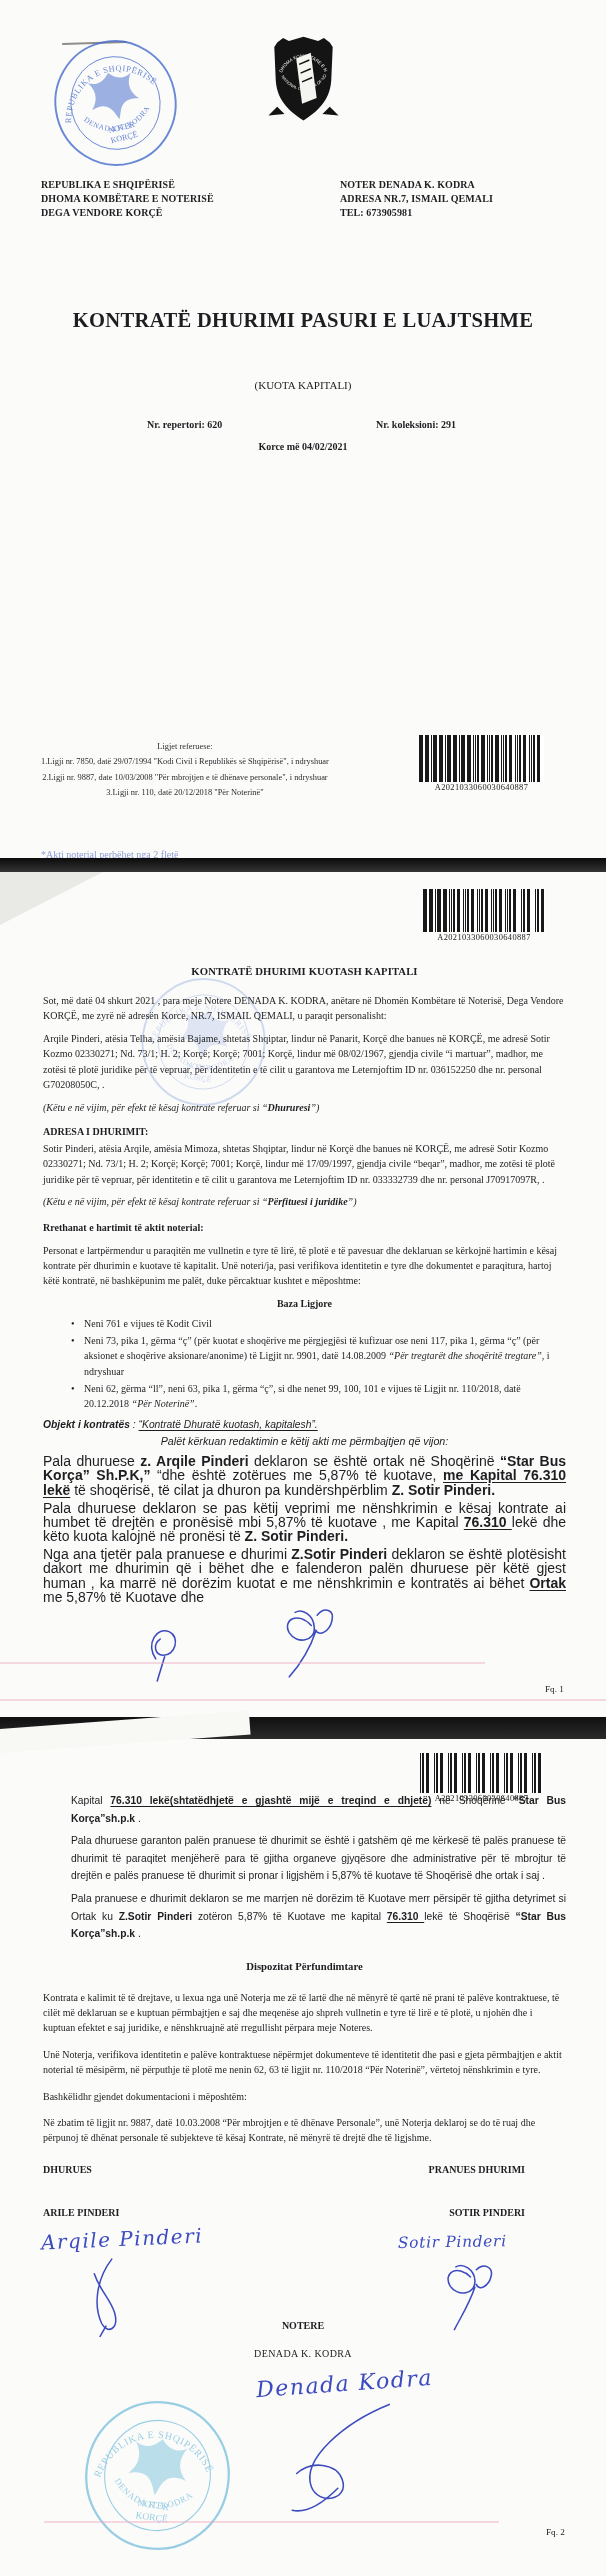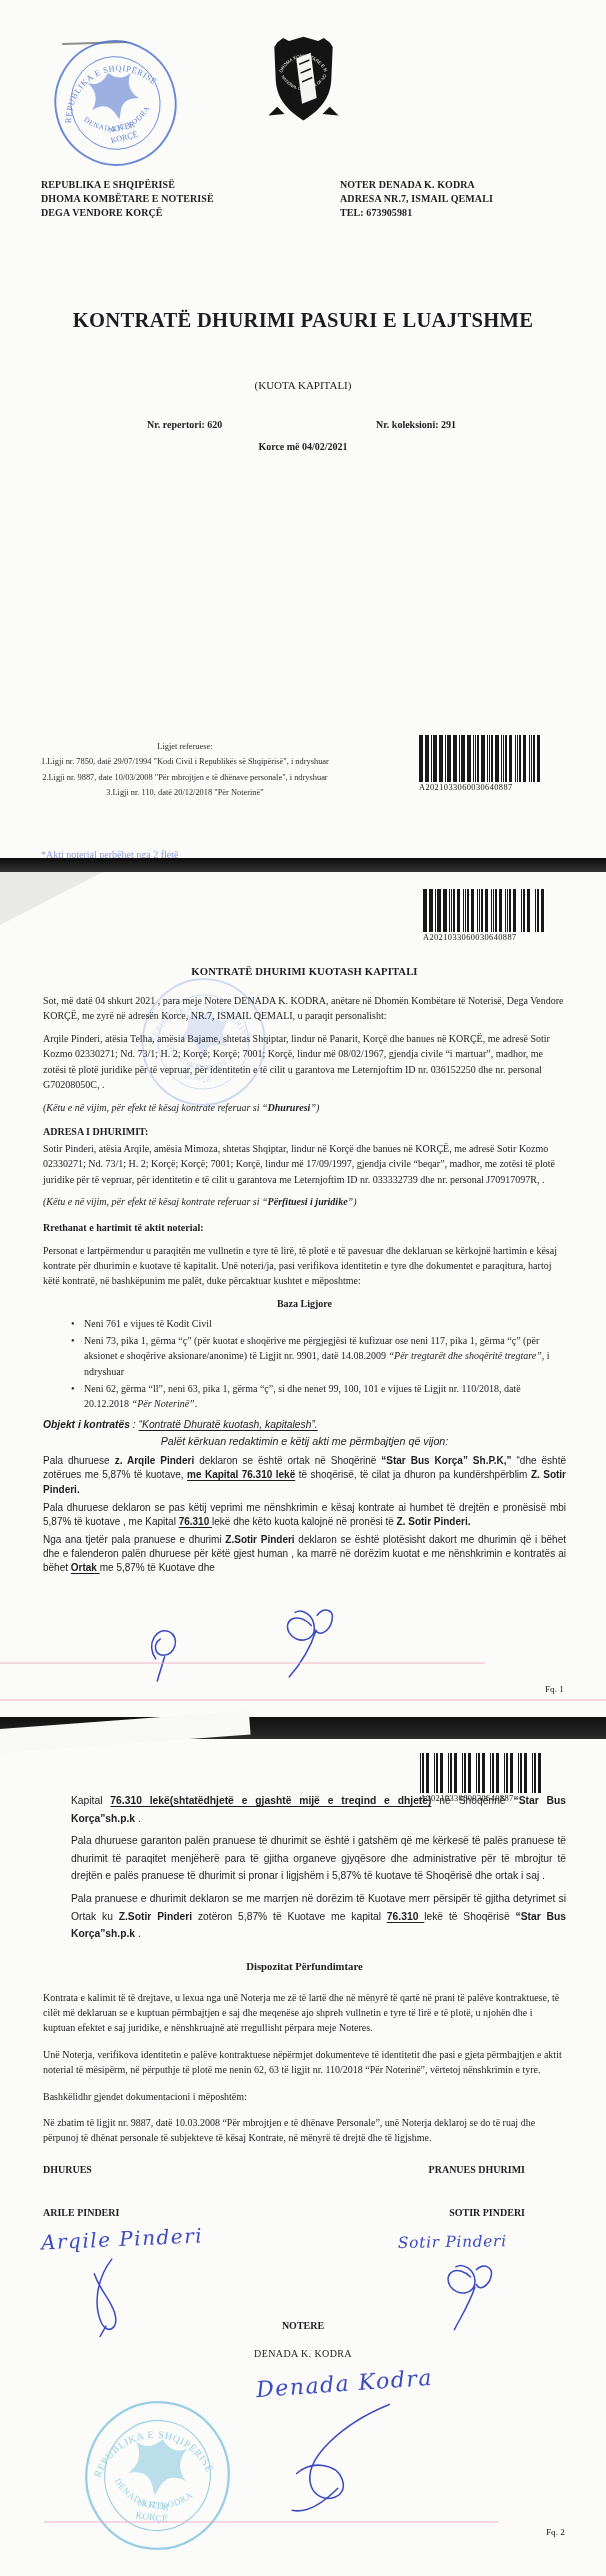--- a/index.html
+++ b/index.html
@@ -20,21 +20,21 @@
   .title{position:absolute;top:306px;left:46px;width:514px;margin:0;text-align:center;
          font-size:20.6px;line-height:28px;font-weight:700;letter-spacing:0.3px;}
   .subtitle{position:absolute;top:379px;left:46px;width:514px;text-align:center;font-size:11px;}
   .reg{position:absolute;top:419px;left:147px;width:309px;display:flex;justify-content:space-between;
        font-weight:700;font-size:10px;}
   .dateline{position:absolute;top:441px;left:46px;width:514px;text-align:center;font-weight:700;font-size:10px;}
   .legal{position:absolute;top:739px;left:41px;font-size:8.4px;line-height:15.4px;color:#2c2c30;text-align:center;}
   .sheets-note{position:absolute;top:808px;left:41px;font-size:10px;color:#8d9bd6;margin-top:41px;}
 
   
-  .barcode{position:absolute;}
+  .barcode{position:absolute;text-align:center;}
   .bars{width:100%;background:
     repeating-linear-gradient(90deg,#191919 0 1.5px,#fff 1.5px 2.2px,#191919 2.2px 3.7px,#fff 3.7px 5.9px,
       #191919 5.9px 6.6px,#fff 6.6px 7.3px,#191919 7.3px 9.5px,#fff 9.5px 11.8px,#191919 11.8px 12.5px,#fff 12.5px 14px);}
   .bc-cap{font-size:8.4px;letter-spacing:0.4px;margin-top:0.7px;color:#222;}
   .bc1{top:735px;left:419px;width:125px;} .bc1 .bars{height:47px;}
   .bc2{top:889px;left:423px;width:122px;} .bc2 .bars{height:43px;}
   .bc3{top:1753px;left:420px;width:123px;} .bc3 .bars{height:40px;}
 
   
   .band1{position:absolute;top:858px;left:0;width:607px;height:14px;background:linear-gradient(180deg,#0b0b0b,#343434);}
@@ -49,21 +49,21 @@
   .flow2 p{margin:0 0 7.3px;}
   .t2{text-align:center;font-weight:700;font-size:10.7px;margin:0 0 13.2px;letter-spacing:0.1px;}
   .lbl{font-weight:700;margin:0 0 1.5px;}
   .note{font-style:italic;margin:7.3px 0 8.8px;}
   .rreth{font-weight:700;margin:10.3px 0 7.3px;}
   .baza{text-align:center;font-weight:700;margin:7.3px 0 4.4px;}
   .bl{display:flex;gap:9.5px;padding-left:28px;margin:0 0 1.5px;line-height:15.4px;}
   .bl .dot{font-size:10.3px;}
   .objekt{font-family:"Liberation Sans",sans-serif;font-size:10.3px;margin:5.9px 0 1.5px;}
   .palet{font-family:"Liberation Sans",sans-serif;font-style:italic;text-align:center;font-size:10.7px;margin:1.5px 0 4.4px;}
-  .sp{font-family:"Liberation Sans",sans-serif;font-size:10px;line-height:14.3px;text-align:justify;margin:0 0 3.7px;}
+  .sp{font-family:"Liberation Sans",sans-serif;font-size:14px;line-height:14.3px;text-align:justify;margin:0 0 3.7px;}
   .sig-svg{position:absolute;}
   .ink{stroke:#3c4bc0;fill:none;stroke-width:2.1;stroke-linecap:round;}
   .fq{position:absolute;font-size:9.2px;color:#222;}
   .fq1{top:1684px;left:545px;} .fq2{top:2527px;left:546px;}
 
   
   .flow3{position:absolute;top:1792px;left:43px;width:523px;font-family:"Liberation Sans",sans-serif;
          font-size:10.3px;line-height:17.6px;}
   .s3p{text-align:justify;margin:0 0 5.1px;padding-left:28px;}
   .disph{font-family:"Liberation Serif",serif;text-align:center;font-weight:700;font-size:10.7px;margin:14.7px 0 14.7px;}

